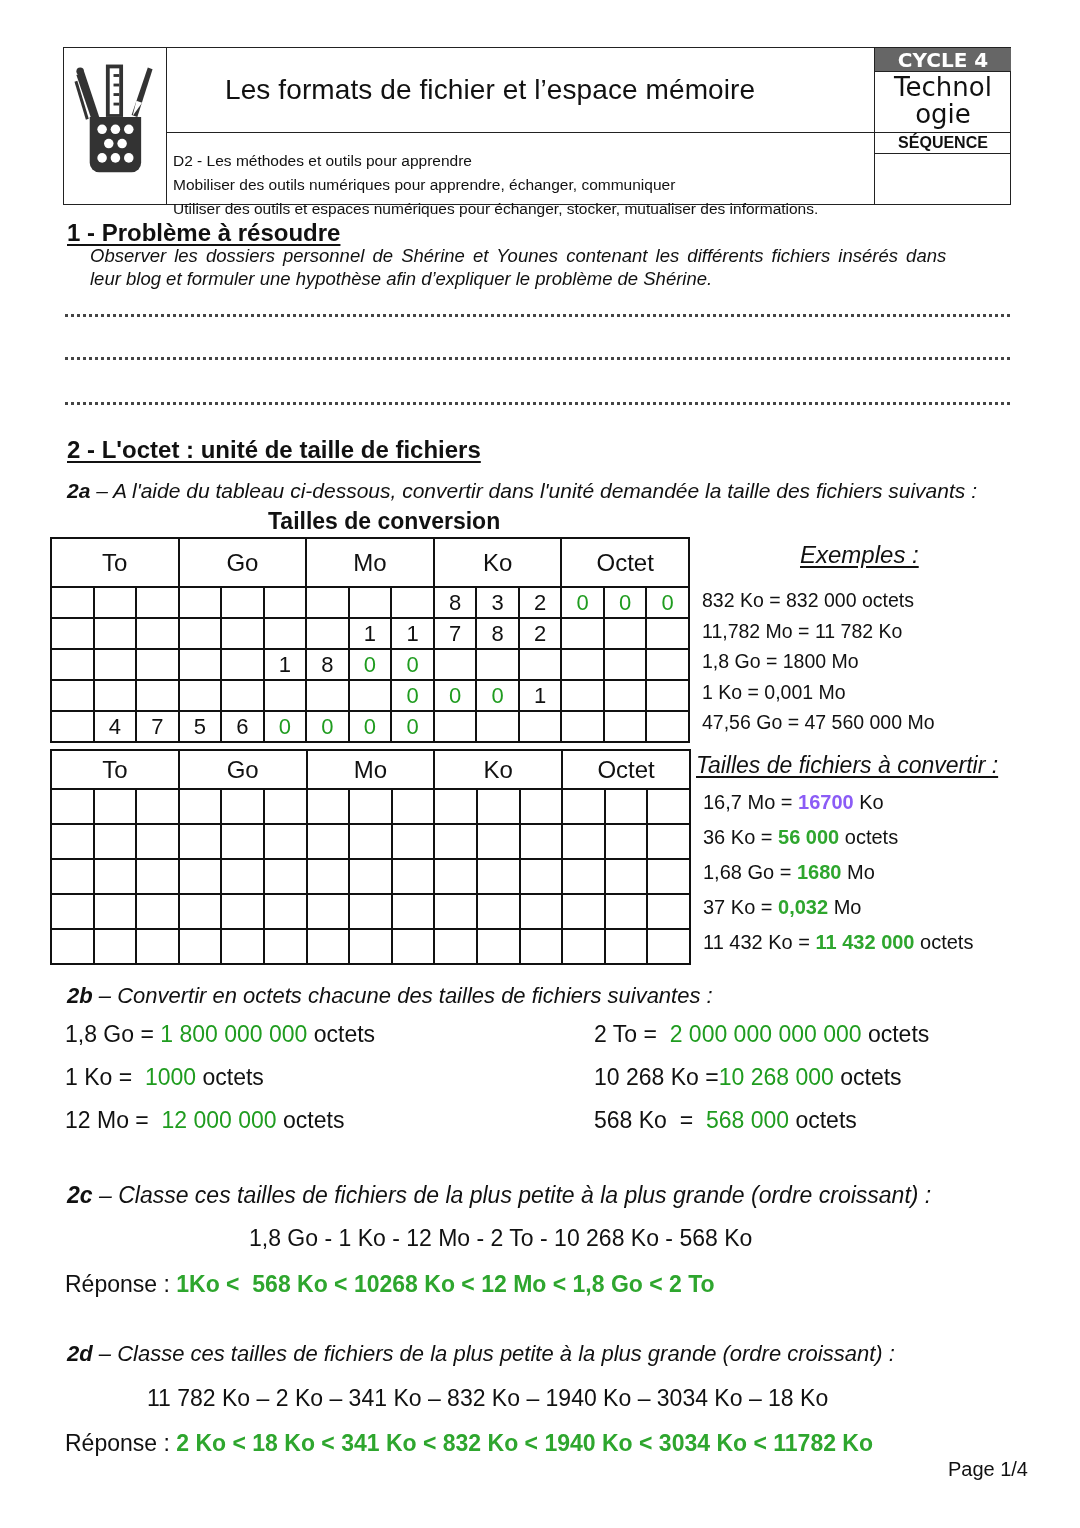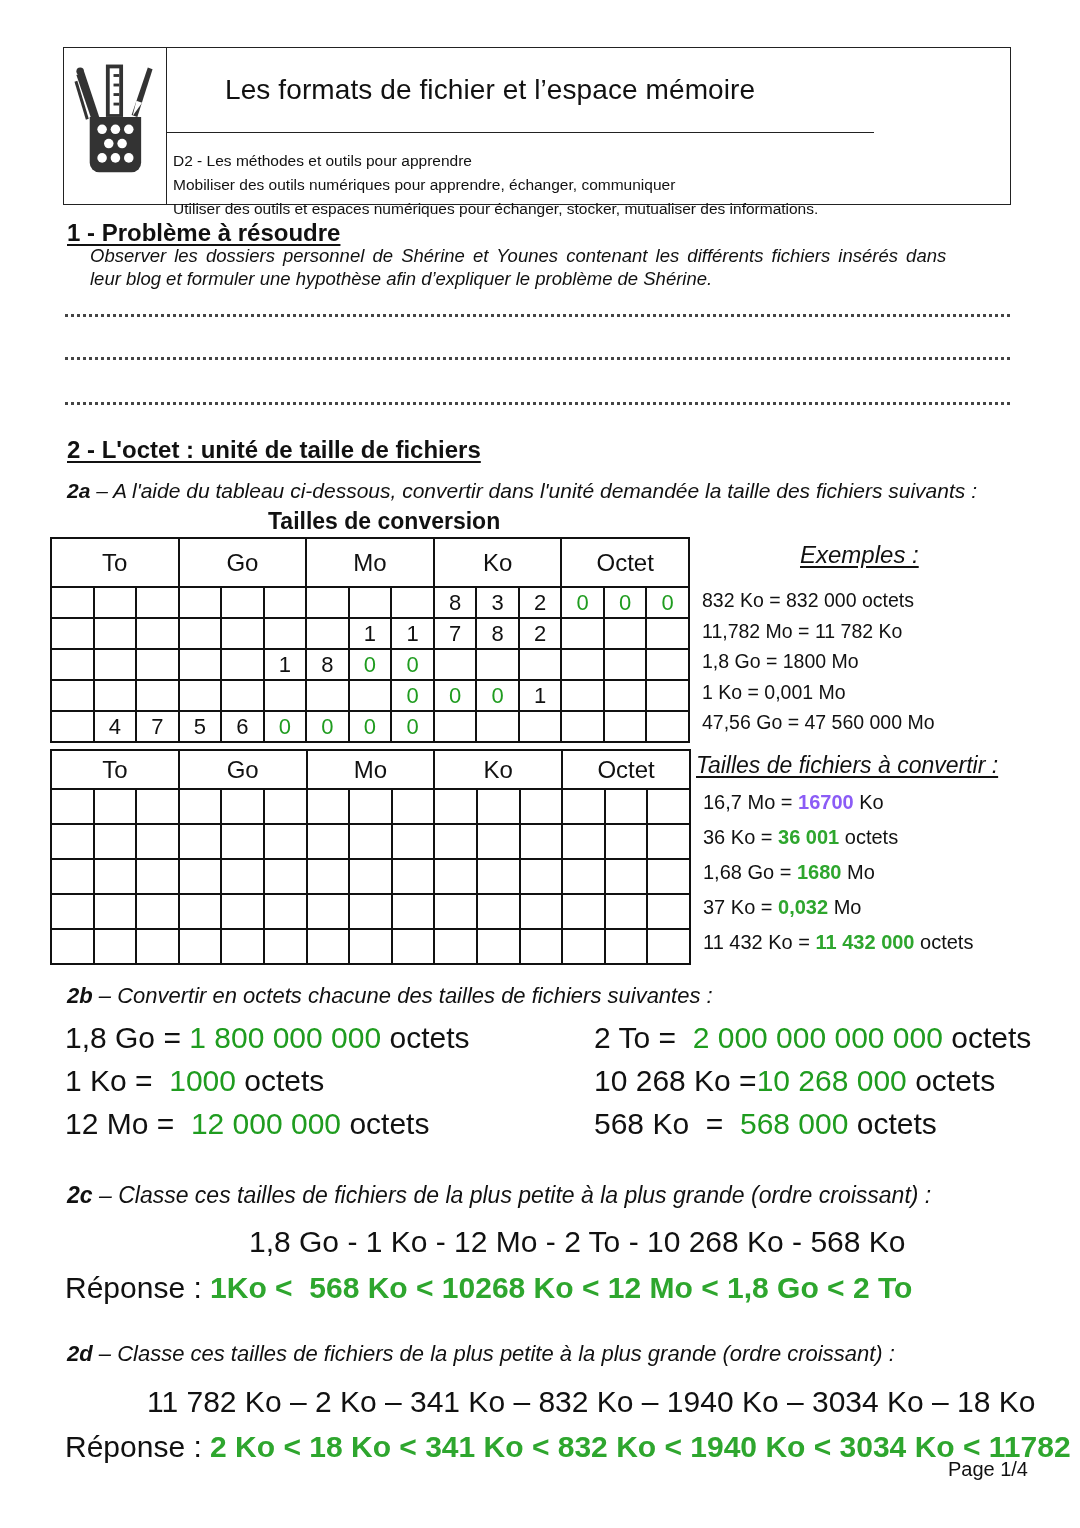--- a/index.html
+++ b/index.html
@@ -34,21 +34,21 @@
   table.conv th { font-size: 24px; }
   .green { color: #1f9c1f; }
   .bgreen { color: #2ea62e; font-weight: bold; }
 
   .ex-title { position: absolute; font-size: 24px; font-style: italic; text-decoration: underline; text-underline-offset: 3px; }
   .ex-list { position: absolute; left: 702px; font-size: 19.5px; }
   .ex-list div { height: 30.5px; line-height: 30px; white-space: nowrap; }
   .conv-list { position: absolute; left: 703px; top: 786px; font-size: 20px; }
   .conv-list div { height: 35px; line-height: 32px; white-space: nowrap; }
 
-  .line { position: absolute; font-size: 30px; white-space: nowrap; color: #111; }
+  .line { position: absolute; font-size: 23px; white-space: nowrap; color: #111; }
   .resp-green { color: #2ea62e; font-weight: bold; }
   .page { position: absolute; right: 52px; top: 1458px; font-size: 20px; }
 </style>
 </head>
 <body>
 
 <div class="hdr">
   <div class="logo">
     <svg width="100" height="155" viewBox="0 0 105 158">
 
@@ -82,20 +82,29 @@
     </svg>
   </div>
   <div class="title-cell">
     <span>Les formats de fichier et l’espace mémoire</span>
   </div>
   <div class="skills">
     <div>D2 - Les méthodes et outils pour apprendre</div>
     <div>Mobiliser des outils numériques pour apprendre, échanger, communiquer</div>
     <div>Utiliser des outils et espaces numériques pour échanger, stocker, mutualiser des informations.</div>
   </div>
+  <div class="right">
+    <div class="cycle">CYCLE 4</div>
+    <div class="techno">
+      <div>Technol</div>
+      <div>ogie</div>
+    </div>
+    <div class="seq">SÉQUENCE</div>
+    <div style="height:48px"></div>
+  </div>
 </div>
 
 <div class="h2" style="left:67px; top:219px;">1 - Problème à résoudre</div>
 <div class="para" style="left:65px; top:244px; width:960px; text-align:justify;margin-left:25px;">
   <div style="white-space:nowrap; word-spacing:3px;">Observer les dossiers personnel de Shérine et Younes  contenant les différents fichiers insérés dans</div>
   <div>leur blog et formuler une hypothèse afin d’expliquer le problème de Shérine.</div>
 </div>
 <div class="dots" style="top:313px;"></div>
 <div class="dots" style="top:356px;"></div>
 <div class="dots" style="top:401px;"></div>
@@ -343,21 +352,21 @@
   <div>832 Ko = 832 000 octets</div>
   <div>11,782 Mo = 11 782 Ko</div>
   <div>1,8 Go = 1800 Mo</div>
   <div>1 Ko = 0,001 Mo</div>
   <div>47,56 Go = 47 560 000 Mo</div>
 </div>
 
 <div class="ex-title" style="left:696px; top:752px; font-size:23px;">Tailles de fichiers à convertir :</div>
 <div class="conv-list">
   <div><span>16,7 Mo = </span><span class="bgreen" style="color:#8b5cf6">16700</span><span> Ko</span></div>
-  <div><span>36 Ko = </span><span class="bgreen">36 001</span><span> octets</span></div>
+  <div><span>36 Ko = </span><span class="bgreen">56 000</span><span> octets</span></div>
   <div><span>1,68 Go = </span><span class="bgreen">1680</span><span> Mo</span></div>
   <div><span>37 Ko = </span><span class="bgreen">0,032</span><span> Mo</span></div>
   <div><span>11 432 Ko = </span><span class="bgreen">11 432 000</span><span> octets</span></div>
 </div>
 
 <div class="q" style="left:67px; top:983px; font-size:22px;">
   <b>2b</b><span> – Convertir en octets chacune des tailles de fichiers suivantes :</span>
 </div>
 <div class="line" style="left:65px; top:1021px;"><span>1,8 Go = </span><span class="green">1 800 000 000</span><span> octets</span></div>
 <div class="line" style="left:65px; top:1064px; white-space:pre;"><span>1 Ko =  </span><span class="green">1000</span><span> octets</span></div>

